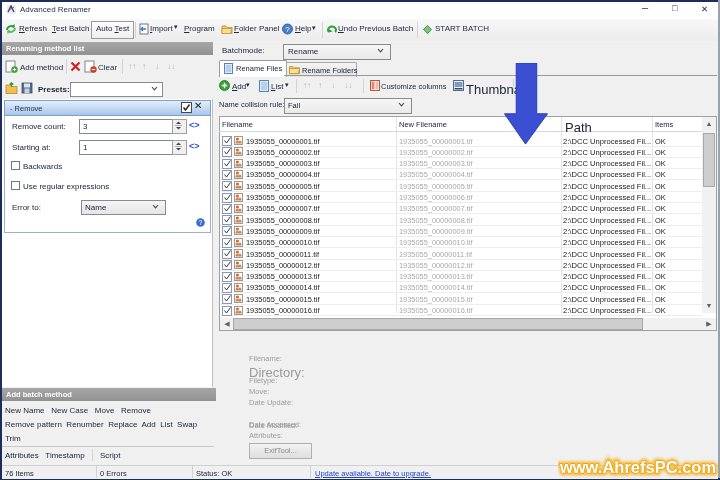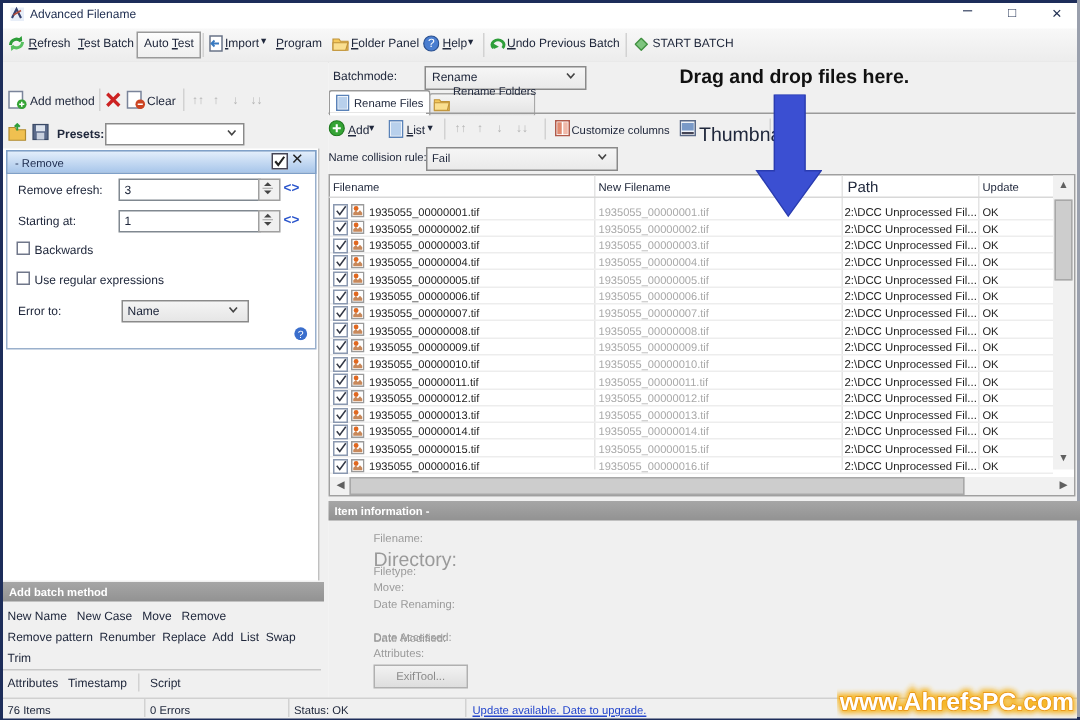--- a/index.html
+++ b/index.html
@@ -17,21 +17,21 @@
 <div class="abs" style="left:0;top:0;width:2px;height:480px;background:#1d2d5a"></div>
 <div class="abs" style="left:718px;top:0;width:2px;height:480px;background:#9aa0ad"></div>
 <div class="abs" style="left:0;top:478px;width:720px;height:2px;background:#1d2d5a"></div>
 
 <div class="abs" style="left:2px;top:2px;width:716px;height:17px;background:#ffffff"></div>
 <svg class="abs" style="left:6px;top:4px" width="11" height="11" viewBox="0 0 11 11">
       <rect x="1" y="1" width="9" height="9" fill="#e8eef8"></rect>
       <path d="M2 8 L5 2 L8 8" stroke="#33406e" stroke-width="1.4" fill="none"></path>
       <path d="M3 6 L8 3" stroke="#b04a3a" stroke-width="1" fill="none"></path>
     </svg>
-<div class="abs nav" style="left:20px;top:5px;font-size:8px">Advanced Filename</div>
+<div class="abs nav" style="left:20px;top:5px;font-size:8px">Advanced Renamer</div>
 <div class="abs nav" style="left:642px;top:1px;font-size:11px">–</div>
 <div class="abs nav" style="left:672px;top:3px;font-size:9px">□</div>
 <div class="abs nav" style="left:701px;top:4px;font-size:8.5px">✕</div>
 
 <div class="abs" style="left:2px;top:19px;width:716px;height:22px;background:linear-gradient(#f8f8f8,#ececec);border-bottom:1px solid #cfcfcf"></div>
 <svg class="abs" style="left:5px;top:23px" width="12" height="12" viewBox="0 0 12 12">
       <path d="M2 7 a4 4 0 0 1 7-2.5" stroke="#2e9e3a" stroke-width="2" fill="none"></path>
       <path d="M10 5 a4 4 0 0 1-7 2.5" stroke="#57c060" stroke-width="2" fill="none"></path>
       <path d="M9.5 1 L9.8 4.6 L6.4 3.6 Z" fill="#2e9e3a"></path>
       <path d="M2.5 11 L2.2 7.4 L5.6 8.4 Z" fill="#57c060"></path>
@@ -66,20 +66,21 @@
       <path d="M2 5.5 L3.2 9.6 L6.6 8.2 Z" fill="#2e9e3a"></path>
     </svg>
 <div class="abs tbtxt" style="left:338px;top:24px"><u>U</u>ndo Previous Batch</div>
 <div class="abs sep" style="left:417px;top:22px;height:16px"></div>
 <svg class="abs" style="left:423px;top:25px" width="9" height="9" viewBox="0 0 9 9">
       <path d="M4.5 0.5 L8.5 4.5 L4.5 8.5 L0.5 4.5 Z" fill="#7ec47e" stroke="#3f8f3f" stroke-width="0.9"></path>
     </svg>
 <div class="abs tbtxt" style="left:435px;top:24px">START BATCH</div>
 
 <div class="abs" style="left:2px;top:41px;width:217px;height:424px;background:#f0f0f0"></div>
+<div class="abs hdrbar" style="left:2px;top:42px;width:207px;height:13px">Renaming method list</div>
 
 <svg class="abs" style="left:5px;top:60px" width="13" height="13" viewBox="0 0 13 13">
       <rect x="1" y="1" width="9" height="11" fill="#fff" stroke="#7a849a" stroke-width="1"></rect>
       <circle cx="9.5" cy="9.5" r="3.2" fill="#35a435"></circle>
       <path d="M9.5 7.8 v3.4 M7.8 9.5 h3.4" stroke="#fff" stroke-width="1"></path>
     </svg>
 <div class="abs tbtxt" style="left:20px;top:63px">Add method</div>
 <div class="abs sep" style="left:66px;top:59px;height:15px"></div>
 <svg class="abs" style="left:70px;top:61px" width="11" height="11" viewBox="0 0 11 11">
       <path d="M1.5 1.5 L9.5 9.5 M9.5 1.5 L1.5 9.5" stroke="#cc2222" stroke-width="2.2"></path>
@@ -115,21 +116,21 @@
 
 <div class="abs" style="left:4px;top:100px;width:205px;height:131px;background:#fff;border:1px solid #9ab0cc"></div>
 <div class="abs" style="left:4px;top:100px;width:205px;height:14px;background:linear-gradient(#e3eefb,#a8c6ea);border:1px solid #7fa0c8"></div>
 <div class="abs nav" style="left:10px;top:104px;font-size:7.5px">- Remove</div>
 <div class="abs" style="left:181px;top:102px;width:9px;height:9px;background:#fff;border:1px solid #445;"></div>
 <svg class="abs" style="left:182px;top:103px" width="9" height="9" viewBox="0 0 9 9">
       <path d="M1.5 4.5 L3.5 7 L7.5 1.5" stroke="#222" stroke-width="1.4" fill="none"></path>
     </svg>
 <div class="abs" style="left:194px;top:100px;font-size:10px;color:#222">✕</div>
 
-<div class="abs tbtxt" style="left:12px;top:122px">Remove efresh:</div>
+<div class="abs tbtxt" style="left:12px;top:122px">Remove count:</div>
 <div class="abs" style="left:79px;top:119px;width:93px;height:13px;background:#fff;border:1px solid #808890"></div>
 <div class="abs tbtxt" style="left:83px;top:122px">3</div>
 <div class="abs" style="left:172px;top:119px;width:13px;height:13px;background:#f0f0f0;border:1px solid #a0a0a0"></div>
 <svg class="abs" style="left:173px;top:120px" width="11" height="11" viewBox="0 0 11 11">
       <path d="M5.5 1.5 L8 4 H3 Z" fill="#444"></path>
       <path d="M5.5 9.5 L3 7 H8 Z" fill="#444"></path>
       <path d="M2 5.5 h7" stroke="#a0a0a0" stroke-width="0.8"></path>
     </svg>
 <div class="abs" style="left:189px;top:120px;font-size:9px;font-weight:bold;color:#2a55cc">&lt;&gt;</div>
 
@@ -181,21 +182,21 @@
 <svg class="abs" style="left:224px;top:63px" width="9" height="11" viewBox="0 0 9 11">
       <rect x="0.5" y="0.5" width="8" height="10" fill="#fff" stroke="#5a82b8" stroke-width="1"></rect>
       <rect x="1.5" y="1.5" width="6" height="8" fill="#b8d0ec"></rect>
     </svg>
 <div class="abs tbtxt" style="left:236px;top:64px;font-size:7.5px">Rename Files</div>
 <div class="abs" style="left:286px;top:62px;width:69px;height:14px;background:linear-gradient(#f4f4f4,#e2e2e2);border:1px solid #a8a8a8;border-bottom:none;border-radius:2px 2px 0 0"></div>
 <svg class="abs" style="left:289px;top:65px" width="11" height="10" viewBox="0 0 11 10">
       <path d="M0.5 1.5 h3.5 l1 1.2 h5.5 v6 h-10 z" fill="#f5c95c" stroke="#c09339" stroke-width="0.8"></path>
       <path d="M0.5 3.5 h10 l-1.2 5 h-8.8 z" fill="#fadf90" stroke="#c09339" stroke-width="0.8"></path>
     </svg>
-<div class="abs tbtxt" style="left:302px;top:56px;font-size:7.5px">Rename Folders</div>
+<div class="abs tbtxt" style="left:302px;top:66px;font-size:7.5px">Rename Folders</div>
 <div class="abs" style="left:219px;top:75px;width:498px;height:1px;background:#9a9a9a"></div>
 <div class="abs" style="left:220px;top:75px;width:64px;height:1px;background:#fff"></div>
 
 <svg class="abs" style="left:219px;top:80px" width="11" height="11" viewBox="0 0 11 11">
       <circle cx="5.5" cy="5.5" r="5" fill="#35a435" stroke="#1f7a1f" stroke-width="0.8"></circle>
       <path d="M5.5 2.8 v5.4 M2.8 5.5 h5.4" stroke="#fff" stroke-width="1.4"></path>
     </svg>
 <div class="abs tbtxt" style="left:232px;top:82px"><u>A</u>dd</div>
 <div class="abs tbtxt" style="left:246px;top:81px;font-size:7px">▾</div>
 <svg class="abs" style="left:259px;top:80px" width="10" height="12" viewBox="0 0 10 12">
@@ -231,22 +232,22 @@
       <path d="M1 1 L3.5 3.8 L6 1" stroke="#444" stroke-width="1.1" fill="none"></path>
     </svg>
 
 <div class="abs" style="left:219px;top:116px;width:498px;height:215px;background:#fff;border:1px solid #a0a0a0;box-sizing:border-box"></div>
 <div class="abs" style="left:396px;top:117px;width:1px;height:196px;background:#e4e4e4"></div>
 <div class="abs" style="left:561px;top:117px;width:1px;height:196px;background:#e4e4e4"></div>
 <div class="abs" style="left:652px;top:117px;width:1px;height:196px;background:#e4e4e4"></div>
 <div class="abs" style="left:219px;top:131px;width:497px;height:1px;background:#d8d8d8"></div>
 <div class="abs tbtxt" style="left:222px;top:120px;font-size:7.5px">Filename</div>
 <div class="abs tbtxt" style="left:399px;top:120px;font-size:7.5px">New Filename</div>
-<div class="abs tbtxt" style="left:565px;top:120px;font-size:10px">Path</div>
-<div class="abs tbtxt" style="left:655px;top:120px;font-size:7.5px">Update</div>
+<div class="abs tbtxt" style="left:565px;top:120px;font-size:13px">Path</div>
+<div class="abs tbtxt" style="left:655px;top:120px;font-size:7.5px">Items</div>
 <div id="rows">
       <div class="abs" style="left:220px;top:145.5px;width:482px;height:1px;background:#ededed"></div>
       <div class="abs" style="left:222px;top:136px;width:8px;height:8px;background:#fff;border:1px solid #8a98b0"></div>
       <svg class="abs" style="left:223px;top:136px" width="9" height="9" viewBox="0 0 9 9">
         <path d="M1.5 4.5 L3.5 7 L7.5 1.5" stroke="#333846" stroke-width="1" fill="none"></path>
       </svg>
       <svg class="abs" style="left:234px;top:136px" width="9" height="9" viewBox="0 0 9 9">
         <rect x="0.5" y="0.5" width="8" height="8" fill="#fdfdfd" stroke="#9a9a9a" stroke-width="1"></rect>
         <circle cx="3.4" cy="3" r="1.6" fill="#e06820"></circle>
         <path d="M1.5 5.8 L3.2 4.4 L4.6 5.6 L6 4.2 L7.5 5.8 L7.5 7.5 L1.5 7.5 Z" fill="#c8885a"></path>
@@ -470,43 +471,41 @@
 <div class="abs" style="left:702px;top:117px;width:14px;height:196px;background:#f1f1f1"></div>
 <div class="abs" style="left:703px;top:118px;width:12px;height:12px;background:#f1f1f1;color:#606060;font-size:7px;text-align:center;line-height:12px">▲</div>
 <div class="abs" style="left:703px;top:133px;width:12px;height:54px;background:#cdcdcd;border:1px solid #a8a8a8;box-sizing:border-box"></div>
 <div class="abs" style="left:703px;top:300px;width:12px;height:12px;background:#f1f1f1;color:#606060;font-size:7px;text-align:center;line-height:12px">▼</div>
 
 <div class="abs" style="left:220px;top:318px;width:496px;height:12px;background:#f1f1f1"></div>
 <div class="abs" style="left:221px;top:318px;width:12px;height:12px;color:#606060;font-size:7px;text-align:center;line-height:12px">◀</div>
 <div class="abs" style="left:233px;top:318px;width:410px;height:12px;background:#cdcdcd;border:1px solid #a8a8a8;box-sizing:border-box"></div>
 <div class="abs" style="left:703px;top:318px;width:12px;height:12px;color:#606060;font-size:7px;text-align:center;line-height:12px">▶</div>
 
-<div class="abs hdrbar" style="left:219px;top:334px;width:498px;height:13px">Item information -</div>
 <div id="iteminfo">
       <div class="abs" style="left:249px;top:354px;font-size:7.5px;color:#9a9a9a">Filename:</div>
       <div class="abs" style="left:249px;top:365px;font-size:13px;color:#9a9a9a">Directory:</div>
       <div class="abs" style="left:249px;top:376px;font-size:7.5px;color:#9a9a9a">Filetype:</div>
       <div class="abs" style="left:249px;top:387px;font-size:7.5px;color:#9a9a9a">Move:</div>
-      <div class="abs" style="left:249px;top:398px;font-size:7.5px;color:#9a9a9a">Date Renaming:</div>
+      <div class="abs" style="left:249px;top:398px;font-size:7.5px;color:#9a9a9a">Date Update:</div>
       <div class="abs" style="left:249px;top:421px;font-size:7.5px;color:#9a9a9a">Date Modified:</div>
       <div class="abs" style="left:249px;top:420px;font-size:7.5px;color:#9a9a9a">Date Accessed:</div>
       <div class="abs" style="left:249px;top:431px;font-size:7.5px;color:#9a9a9a">Attributes:</div>
     </div>
 <div class="abs" style="left:249px;top:443px;width:61px;height:14px;background:linear-gradient(#f2f2f2,#dedede);border:1px solid #b0b0b0;color:#8a8a8a;font-size:7.5px;text-align:center;line-height:13px">ExifTool...</div>
 
 <div class="abs" style="left:2px;top:465px;width:716px;height:13px;background:#f0f0f0;border-top:1px solid #d0d0d0"></div>
 <div class="abs tbtxt" style="left:5px;top:469px;font-size:7.5px">76 Items</div>
 <div class="abs sep" style="left:96px;top:466px;height:12px"></div>
 <div class="abs tbtxt" style="left:100px;top:469px;font-size:7.5px">0 Errors</div>
 <div class="abs sep" style="left:192px;top:466px;height:12px"></div>
 <div class="abs tbtxt" style="left:196px;top:469px;font-size:7.5px">Status: OK</div>
 <div class="abs sep" style="left:310px;top:466px;height:12px"></div>
 <div class="abs" style="left:315px;top:469px;font-size:7.5px;color:#2244cc;text-decoration:underline">Update available. Date to upgrade.</div>
 
-<div class="abs" style="left:453px;top:43px;font-size:13px;font-weight:bold;color:#111">Drag and drop files here.</div>
 <svg class="abs" style="left:503px;top:63px" width="45" height="84" viewBox="0 0 45 86">
       <path d="M13 0 H34 V52 H45 L22.5 83 L1 52 H13 Z" fill="#3b4fd2" stroke="#2a3cb0" stroke-width="1"></path>
     </svg>
 
 <svg class="abs" style="left:558px;top:452px" width="160" height="30" viewBox="0 0 160 30">
       <defs>
         <filter id="wmg" x="-20%" y="-40%" width="140%" height="180%">
           <feGaussianBlur stdDeviation="1.6"></feGaussianBlur>
         </filter>
       </defs>

